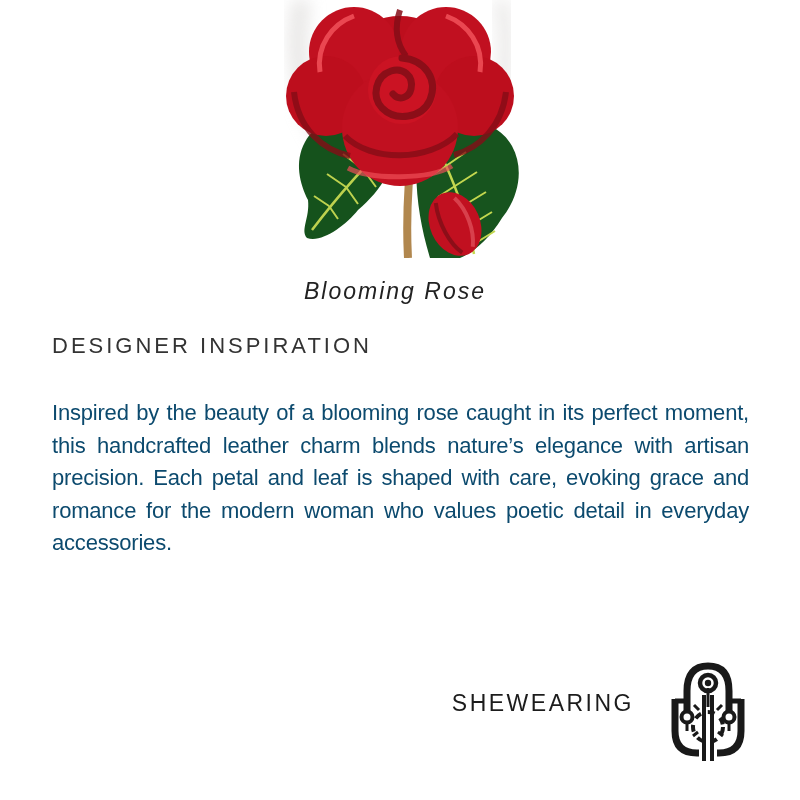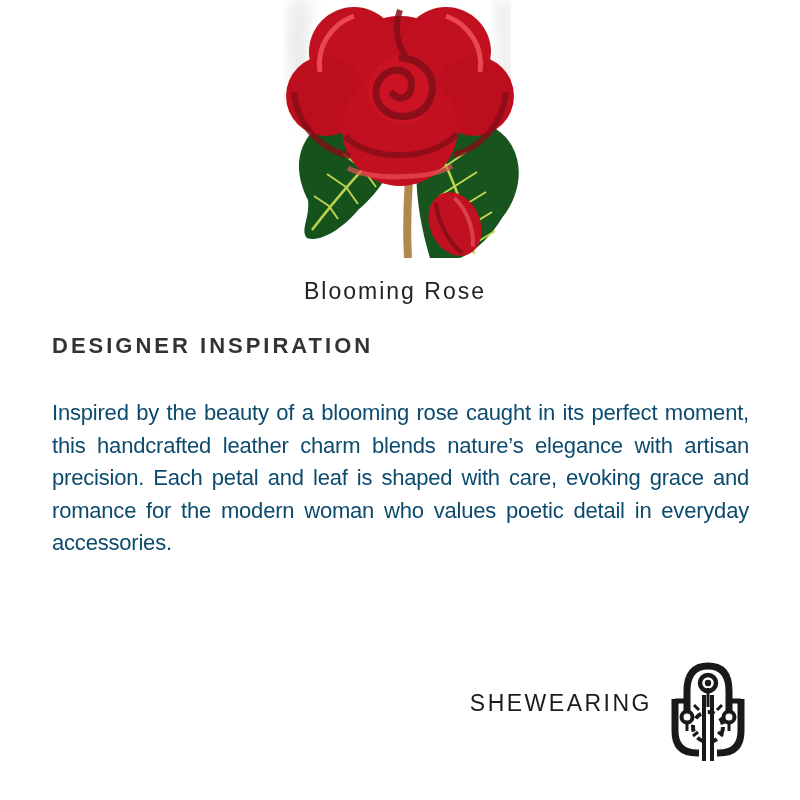--- a/index.html
+++ b/index.html
@@ -6,34 +6,34 @@
   .page{
     position:relative;width:800px;height:800px;background:#ffffff;overflow:hidden;
     font-family:"Liberation Sans", sans-serif;color:#1d1d1d;
   }
   .photo{
     position:absolute;left:250px;top:0;width:300px;height:258px;overflow:hidden;
   }
   .photo svg{display:block;width:300px;height:258px;}
   .caption{
     position:absolute;left:0;top:277px;width:790px;text-align:center;
-    font-size:23px;line-height:28px;letter-spacing:2px;color:#222222;font-weight:400;
+    font-size:23px;line-height:28px;letter-spacing:2px;color:#222222;font-weight:400;font-style:italic;
   }
   .heading{
     position:absolute;left:52px;top:332px;margin:0;
-    font-size:22px;line-height:28px;letter-spacing:3px;font-weight:700;color:#333333;
+    font-size:22px;line-height:28px;letter-spacing:3px;font-weight:400;color:#333333;
   }
   .body-text{
     position:absolute;left:52px;top:397px;width:697px;margin:0;
     font-size:22px;line-height:32.5px;letter-spacing:-0.2px;color:#0c4a6e;
     text-align:justify;text-justify:inter-word;
   }
   .brand{
     position:absolute;right:50px;top:654px;height:114px;
-    display:flex;align-items:center;gap:14px;
+    display:flex;align-items:center;gap:32px;
   }
   .brand-name{
     font-size:23px;letter-spacing:2.5px;color:#1c1c1c;font-weight:400;
     transform:translateY(-8px);
   }
   .brand-logo{display:block;width:84px;height:112px;}
 </style>
 </head>
 <body>
 

